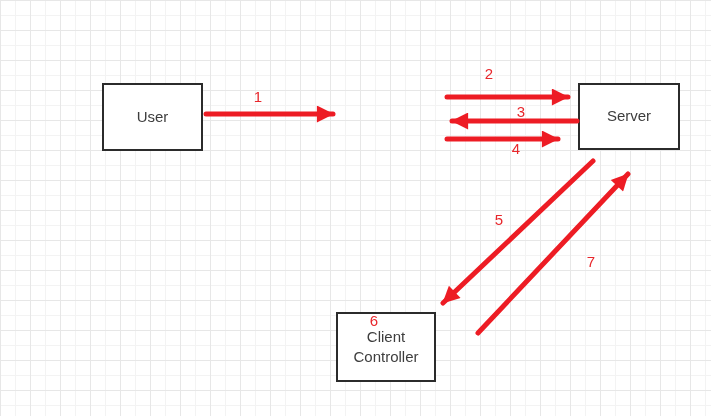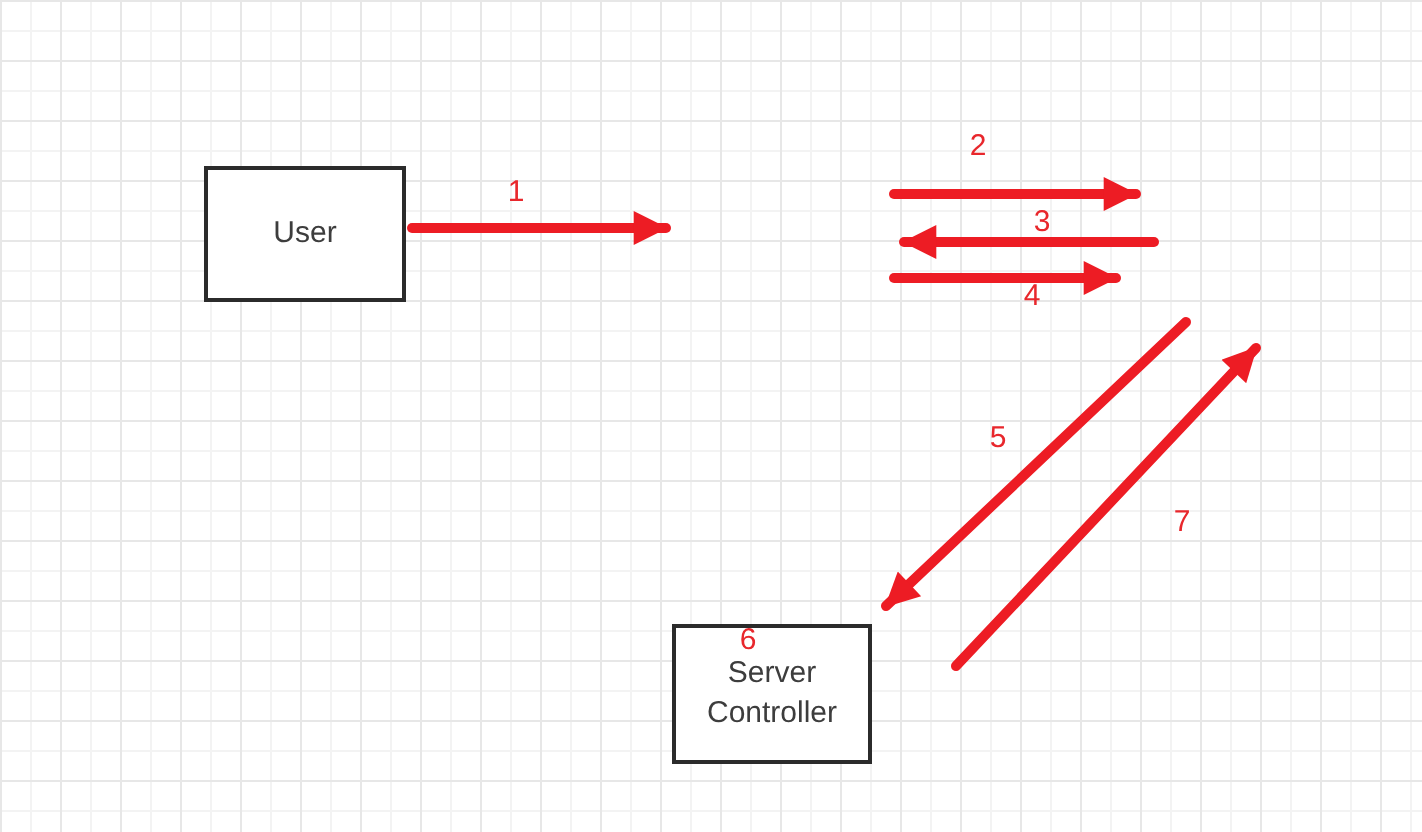--- a/index.html
+++ b/index.html
@@ -85,23 +85,26 @@
     <line class="arrow" x1="447" y1="139" x2="558" y2="139" marker-end="url(#arrowhead)"></line>
     <line class="arrow" x1="593" y1="161" x2="443" y2="303" marker-end="url(#arrowhead)"></line>
     <line class="arrow" x1="478" y1="333" x2="628" y2="174" marker-end="url(#arrowhead)"></line>
   </svg>
 
   <div class="node" id="node-user">
     <span>User</span>
   </div>
 
 
+  <div class="node" id="node-server">
+    <span>Server</span>
+  </div>
 
   <div class="node" id="node-dc">
-    <span>Server Controller</span>
+    <span>Client Controller</span>
   </div>
 
   <span class="step" id="step-1">1</span>
   <span class="step" id="step-2">2</span>
   <span class="step" id="step-3">3</span>
   <span class="step" id="step-4">4</span>
   <span class="step" id="step-5">5</span>
   <span class="step" id="step-6">6</span>
   <span class="step" id="step-7">7</span>
 

